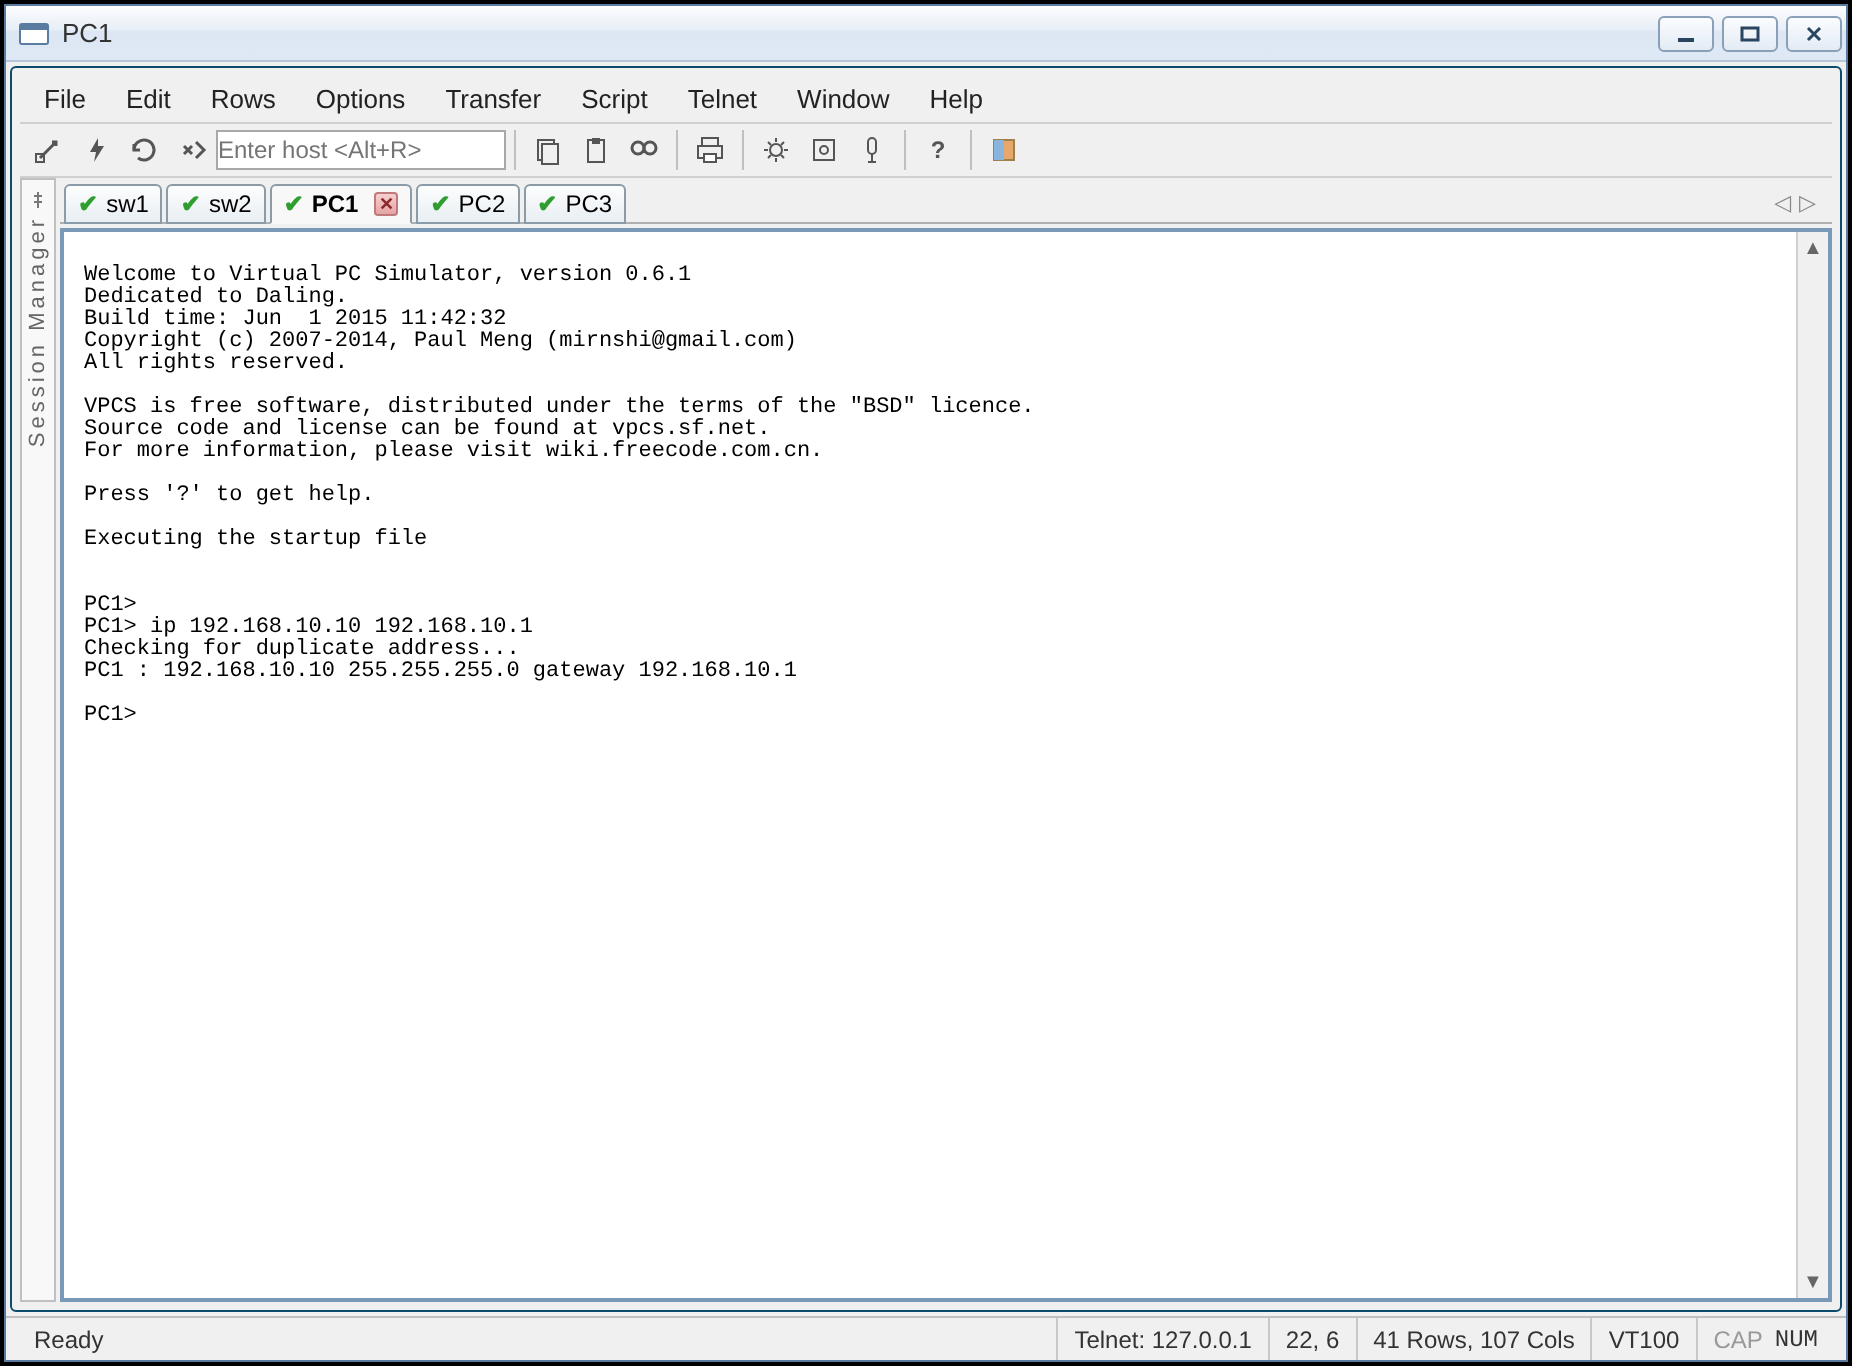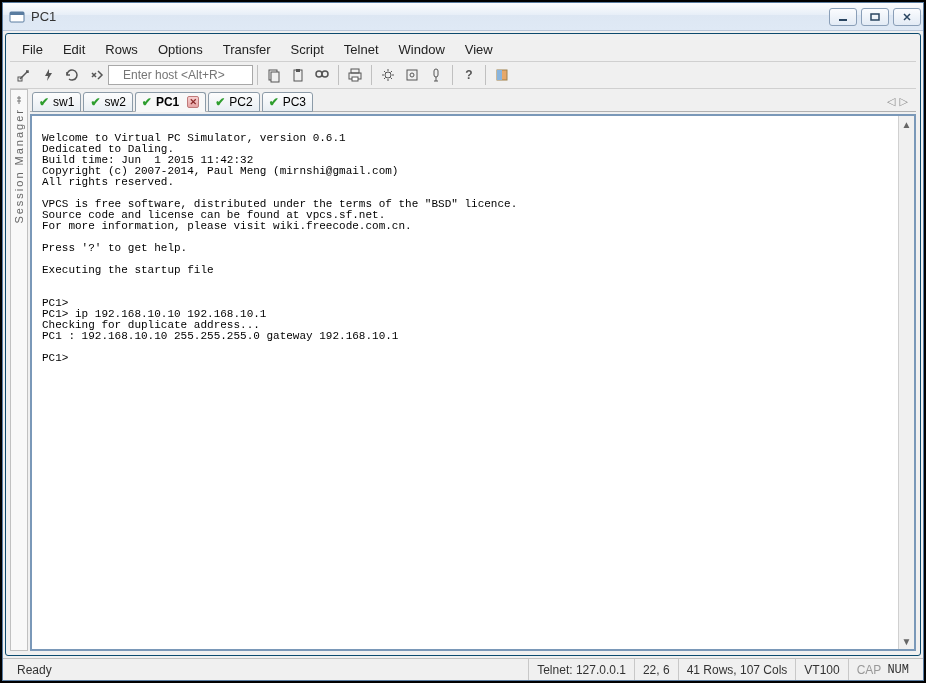--- a/index.html
+++ b/index.html
@@ -76,21 +76,21 @@
   .tbtn svg { width: 16px; height: 16px; }
   .sep {
     width: 1px; height: 20px;
     background: #c0c0c0;
     margin: 0 4px;
   }
   .host-input {
     width: 145px; height: 20px;
     border: 1px solid #a8a8a8;
     background: #fff;
-    padding: 0 14px;
+    padding: 0 0;
     font-size: 12px;
     color: #999;
   }
 
   .content-row {
     flex: 1; display: flex; min-height: 0;
   }
   .session-sidebar {
     width: 18px;
     border: 1px solid #c0c0c0;
@@ -238,21 +238,21 @@
 
     <div class="menubar">
       <span class="menu-item">File</span>
       <span class="menu-item">Edit</span>
       <span class="menu-item">Rows</span>
       <span class="menu-item">Options</span>
       <span class="menu-item">Transfer</span>
       <span class="menu-item">Script</span>
       <span class="menu-item">Telnet</span>
       <span class="menu-item">Window</span>
-      <span class="menu-item">View</span>
+      <span class="menu-item">Help</span>
     </div>
 
     <div class="toolbar">
       <div class="tbtn">
           <svg viewBox="0 0 16 16">
             <path d="M4 12 L12 4 M10 4 H12 V6" stroke="#555" stroke-width="1.5" fill="none"></path>
             <rect x="2" y="10" width="4" height="4" fill="none" stroke="#555"></rect>
           </svg>
         </div>
       <div class="tbtn">

